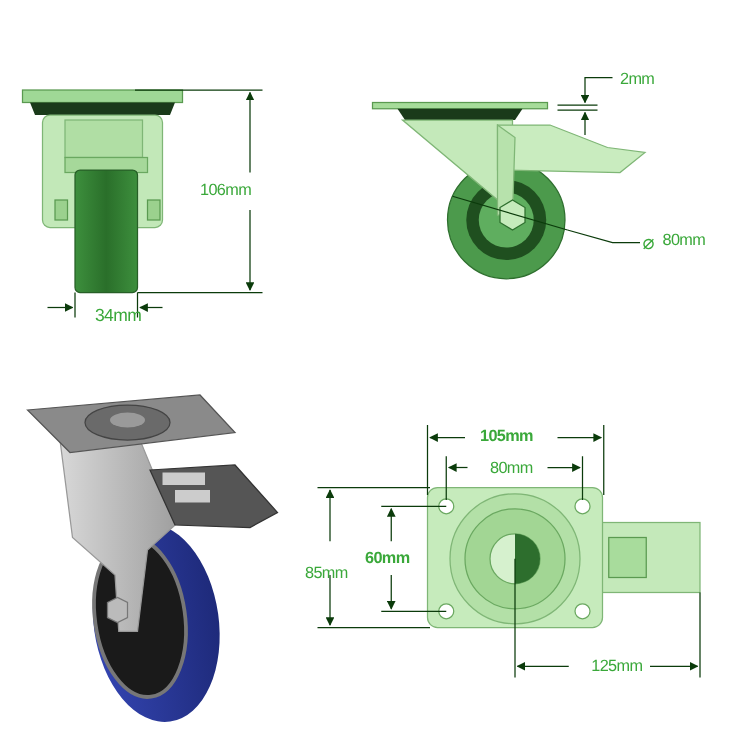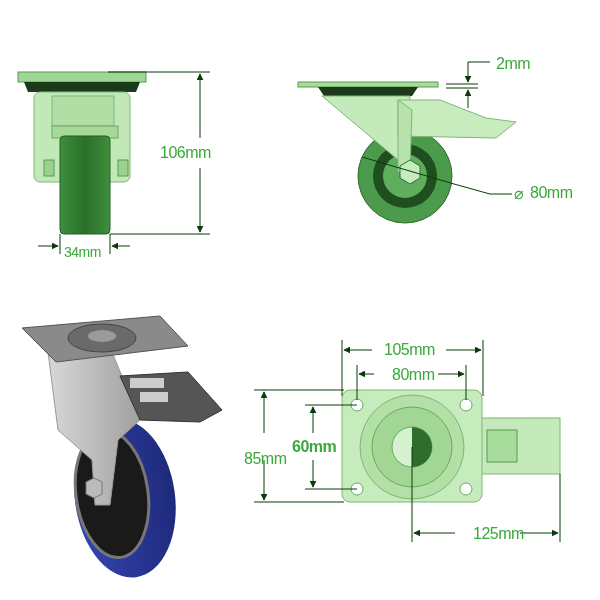--- a/index.html
+++ b/index.html
@@ -1,18 +1,18 @@
 <!DOCTYPE html>
 <html><head>
 <meta charset="utf-8">
 <style>
   html,body{margin:0;padding:0;background:#ffffff;}
   body{width:600px;height:600px;position:relative;overflow:hidden;font-family:"Liberation Sans",sans-serif;}
   svg{position:absolute;left:0;top:0;}
-  .lbl{position:absolute;color:#3aa83a;font-size:16px;font-family:"Liberation Sans",sans-serif;letter-spacing:-0.5px;white-space:nowrap;}
+  .lbl{position:absolute;color:#3aa83a;font-size:13px;font-family:"Liberation Sans",sans-serif;letter-spacing:-0.5px;white-space:nowrap;}
 </style>
 </head>
 <body>
 
 <svg width="600" height="600" viewBox="0 0 600 600">
   <defs>
     <marker id="arr" viewBox="0 0 10 10" refX="9" refY="5" markerWidth="7" markerHeight="7" orient="auto-start-reverse">
       <path d="M0,0 L10,5 L0,10 z" fill="#0b3b0b"></path>
     </marker>
     <linearGradient id="gw" x1="0" x2="1">
@@ -110,21 +110,21 @@
     <line x1="313" y1="433" x2="313" y2="407" stroke="#0b3b0b" marker-end="url(#arr)"></line>
     <line x1="313" y1="460" x2="313" y2="487" stroke="#0b3b0b" marker-end="url(#arr)"></line>
     <line x1="412" y1="447" x2="412" y2="542" stroke="#0b3b0b"></line>
     <line x1="560" y1="474" x2="560" y2="542" stroke="#0b3b0b"></line>
     <line x1="455" y1="533" x2="414" y2="533" stroke="#0b3b0b" marker-end="url(#arr)"></line>
     <line x1="520" y1="533" x2="558" y2="533" stroke="#0b3b0b" marker-end="url(#arr)"></line>
   </g>
 </svg>
 
 <span class="lbl" style="left:160px;top:144px;">106mm</span>
-<span class="lbl" style="left:64px;top:244px;font-size:14px;">34mm</span>
+<span class="lbl" style="left:76px;top:244px;font-size:14px;">34mm</span>
 <span class="lbl" style="left:496px;top:55px;">2mm</span>
 <span class="lbl" style="left:514px;top:184px;font-size:16px;">⌀</span>
 <span class="lbl" style="left:530px;top:184px;">80mm</span>
-<span class="lbl" style="left:384px;top:341px;">105mm</span>
+<span class="lbl" style="left:384px;top:341px;font-weight:bold;">105mm</span>
 <span class="lbl" style="left:392px;top:366px;">80mm</span>
 <span class="lbl" style="left:244px;top:450px;">85mm</span>
 <span class="lbl" style="left:292px;top:438px;font-weight:bold;">60mm</span>
 <span class="lbl" style="left:473px;top:525px;">125mm</span>
 
 </body></html>

